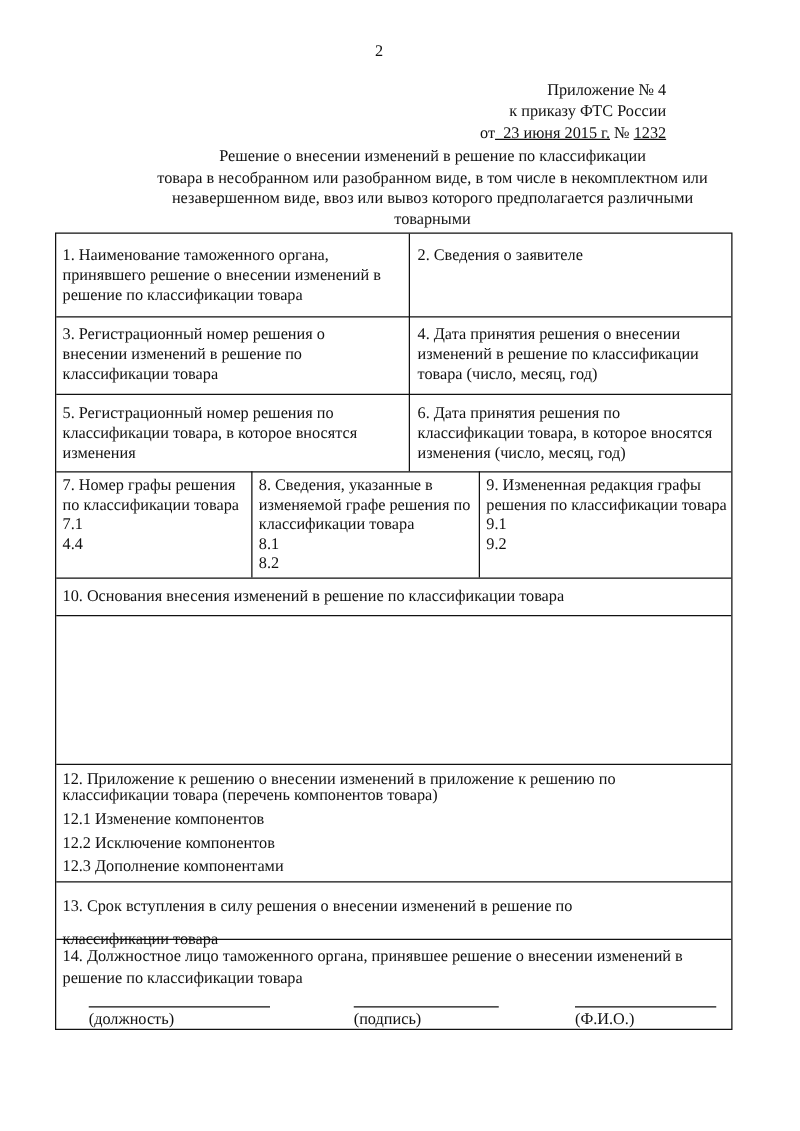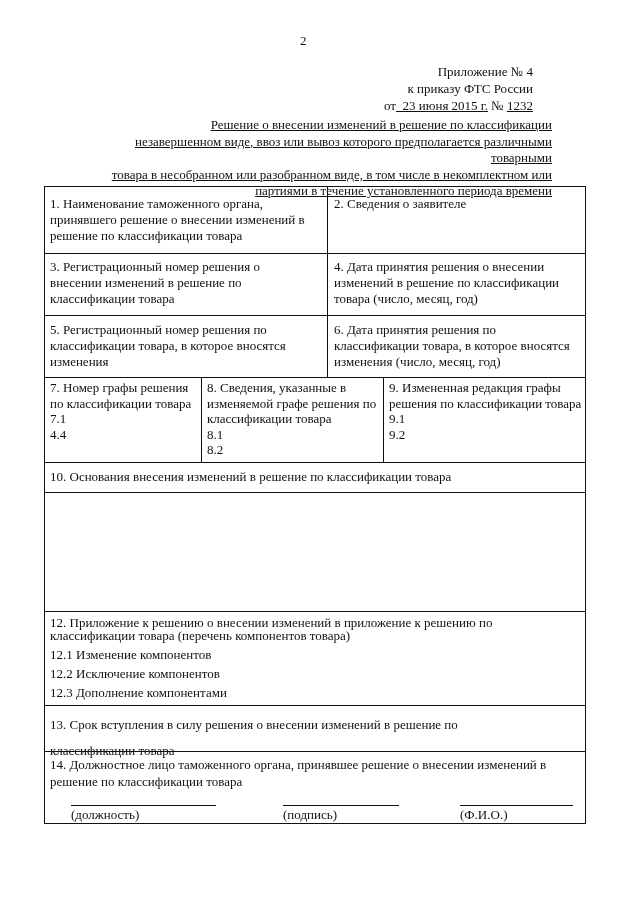--- a/index.html
+++ b/index.html
@@ -5,21 +5,21 @@
   html, body { margin: 0; padding: 0; background: #ffffff; }
   body {
     width: 640px; height: 905px; position: relative; overflow: hidden;
     font-family: "Liberation Serif", "DejaVu Serif", serif;
     color: #111; font-size: 13px;
   }
   .abs { position: absolute; }
   .page-num { left: 300px; top: 33px; font-size: 13px; }
   .appendix { left: 384px; top: 63px; font-size: 13px; line-height: 17px; text-align: right; }
   .appendix .u { text-decoration: underline; }
-  .title { left: 72px; width: 480px; top: 117px; text-align: right; font-size: 13px; line-height: 16.5px; text-decoration: underline; }
+  .title { left: 106px; width: 480px; top: 117px; text-align: center; font-size: 13px; line-height: 16.5px; }
 
   .tbl { position: absolute; left: 44px; top: 186px; width: 542px; height: 638px;
          border: 1.5px solid #111; box-sizing: border-box; padding-left: 48px; }
   .hl { position: absolute; left: 0; right: 0; height: 0; border-top: 1.5px solid #111; }
   .vl { position: absolute; width: 0; border-left: 1.5px solid #111; }
   .cell { position: absolute; font-size: 13px; line-height: 16px; }
   .sub { font-size: 13px; line-height: 15.5px; }
   .sigline { position: absolute; top: 618px; border-top: 1px solid #111; height: 0; }
   .siglabel { position: absolute; top: 620px; font-size: 13px; }
 </style>
@@ -33,23 +33,22 @@
   <div>к приказу ФТС России</div>
   <div>
     <span>от</span><span class="u" style="white-space:pre">  23 июня 2015 г.</span>
     <span>№</span>
     <span class="u">1232</span>
   </div>
 </div>
 
 <div class="abs title">
   <div>Решение о внесении изменений в решение по классификации</div>
+  <div>товара в несобранном или разобранном виде, в том числе в некомплектном или</div>
   <div>незавершенном виде, ввоз или вывоз которого предполагается различными товарными</div>
-  <div>товара в несобранном или разобранном виде, в том числе в некомплектном или</div>
-  <div>партиями в течение установленного периода времени</div>
 </div>
 
 <div class="tbl">
 
   <div class="hl" style="top:66px"></div>
   <div class="hl" style="top:128px"></div>
   <div class="hl" style="top:190px"></div>
   <div class="hl" style="top:275px"></div>
   <div class="hl" style="top:305px"></div>
   <div class="hl" style="top:424px"></div>

